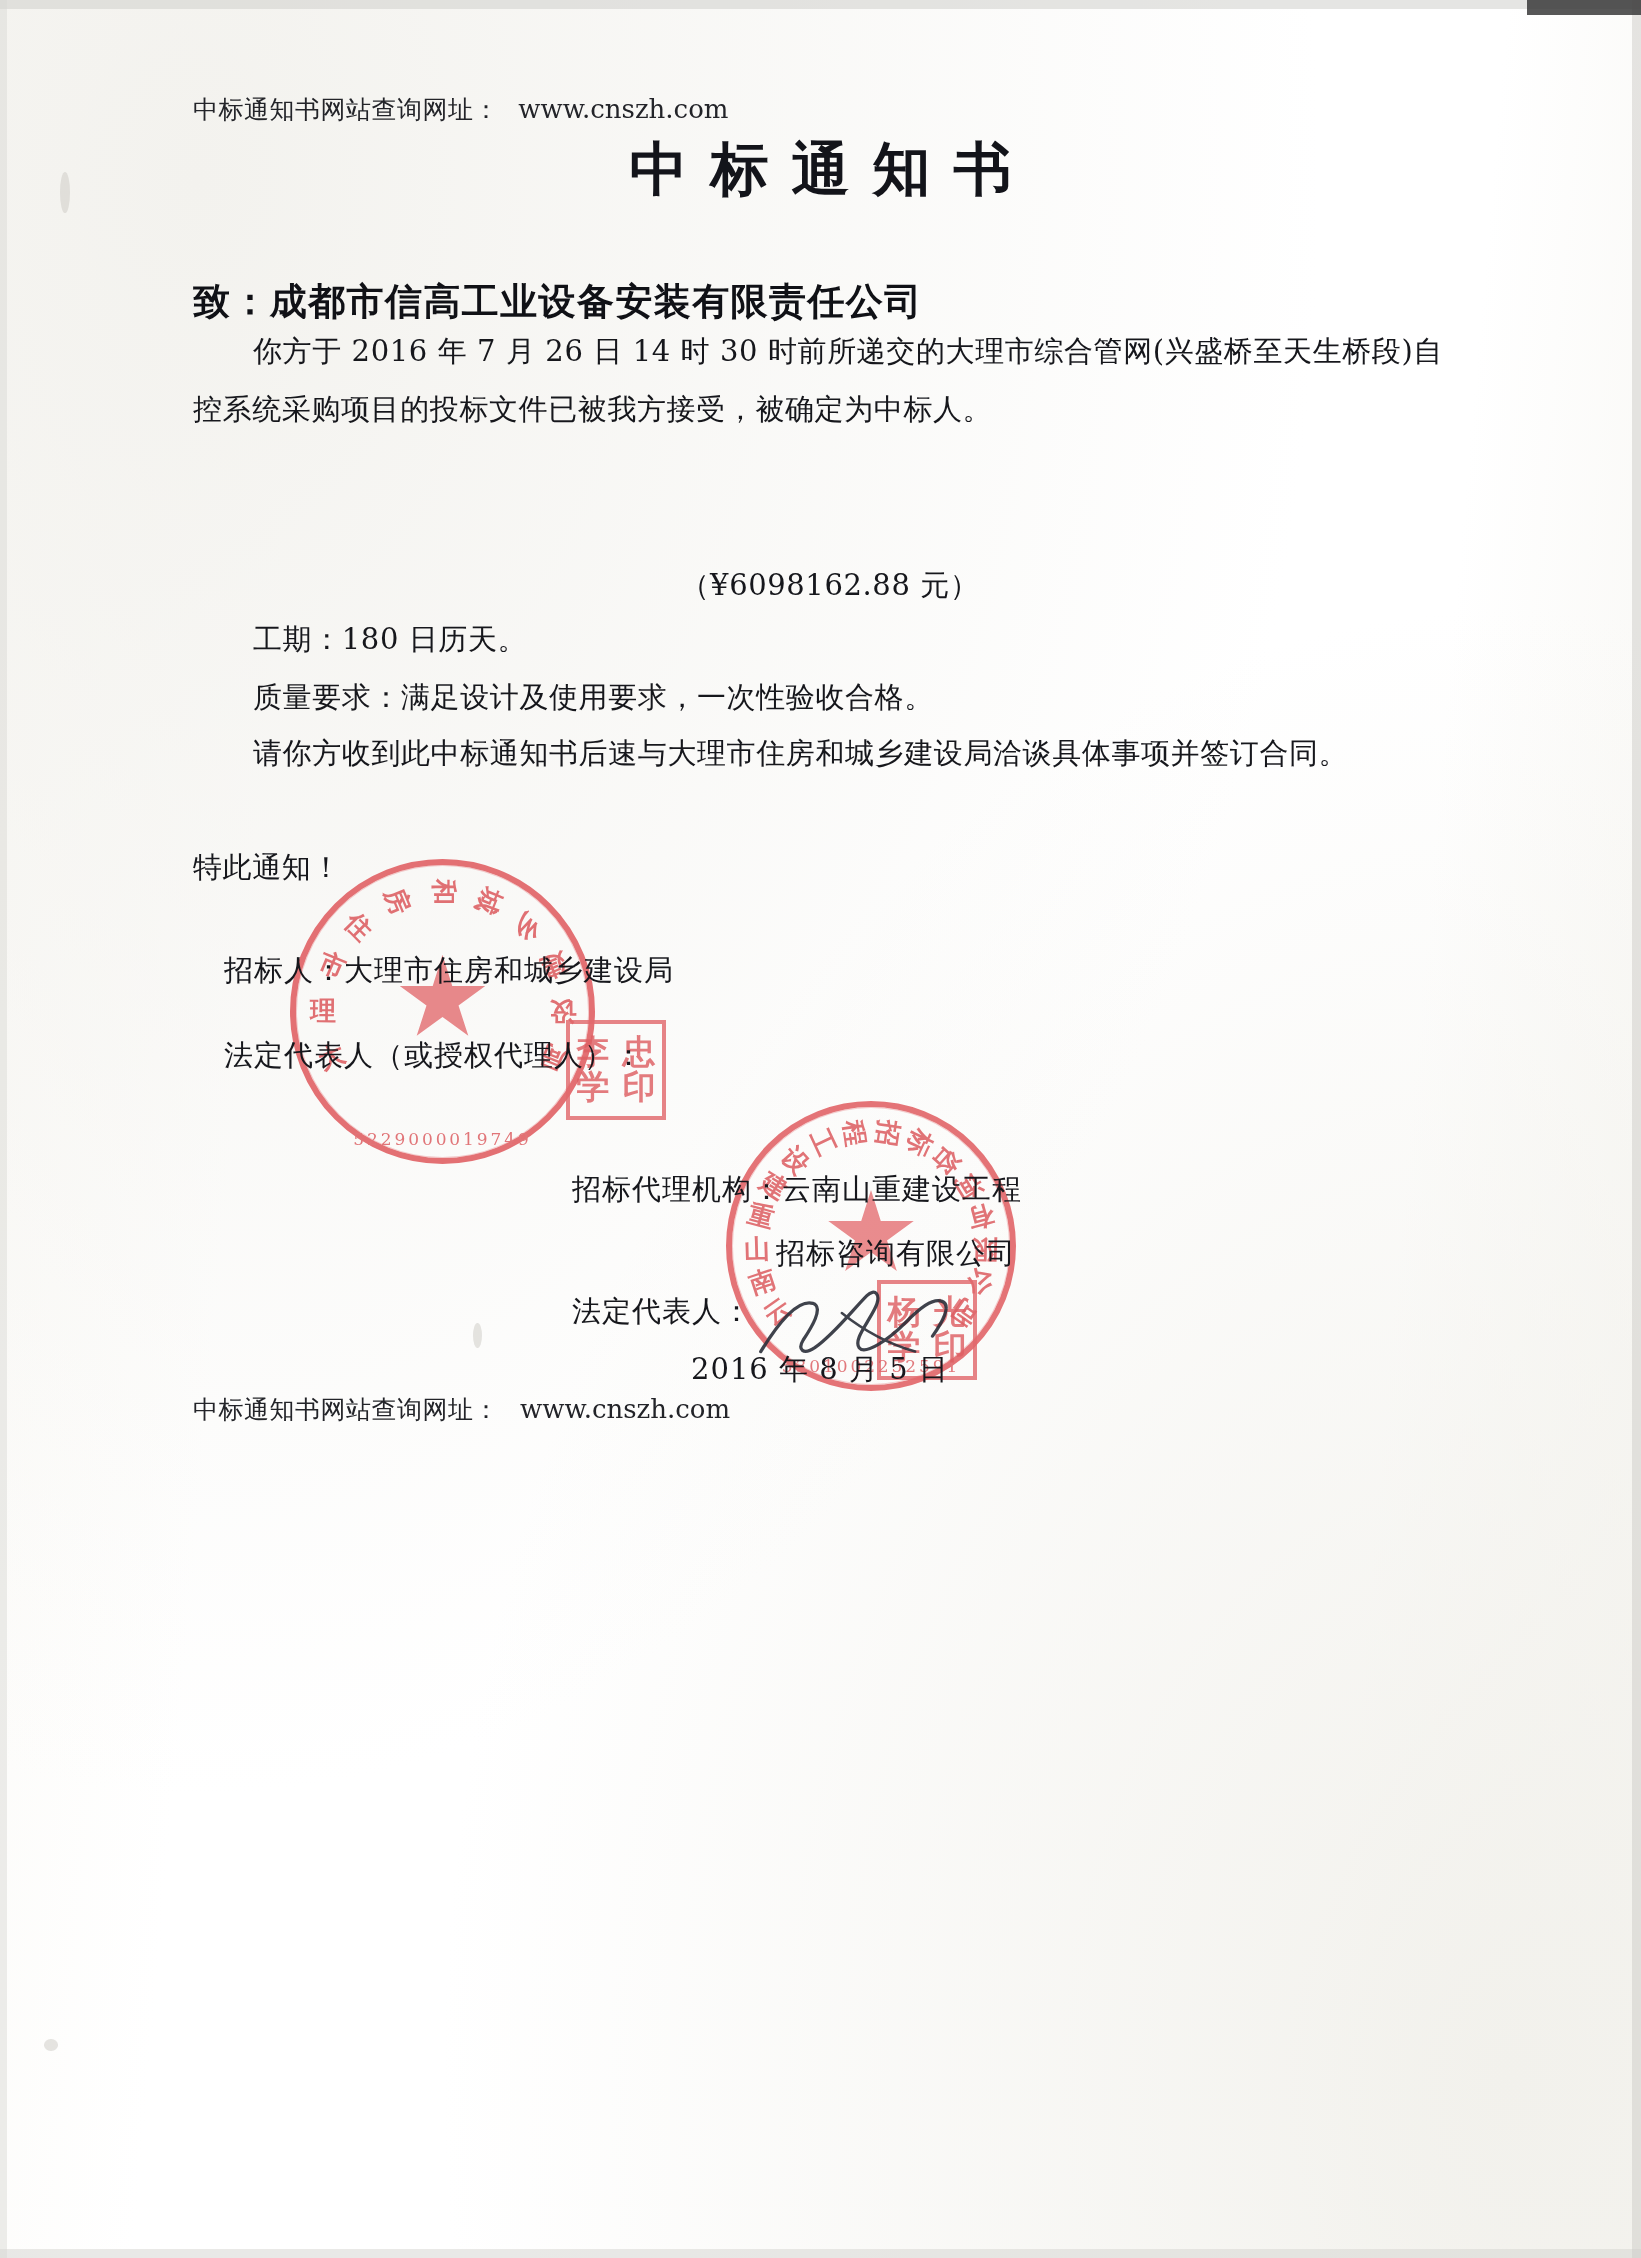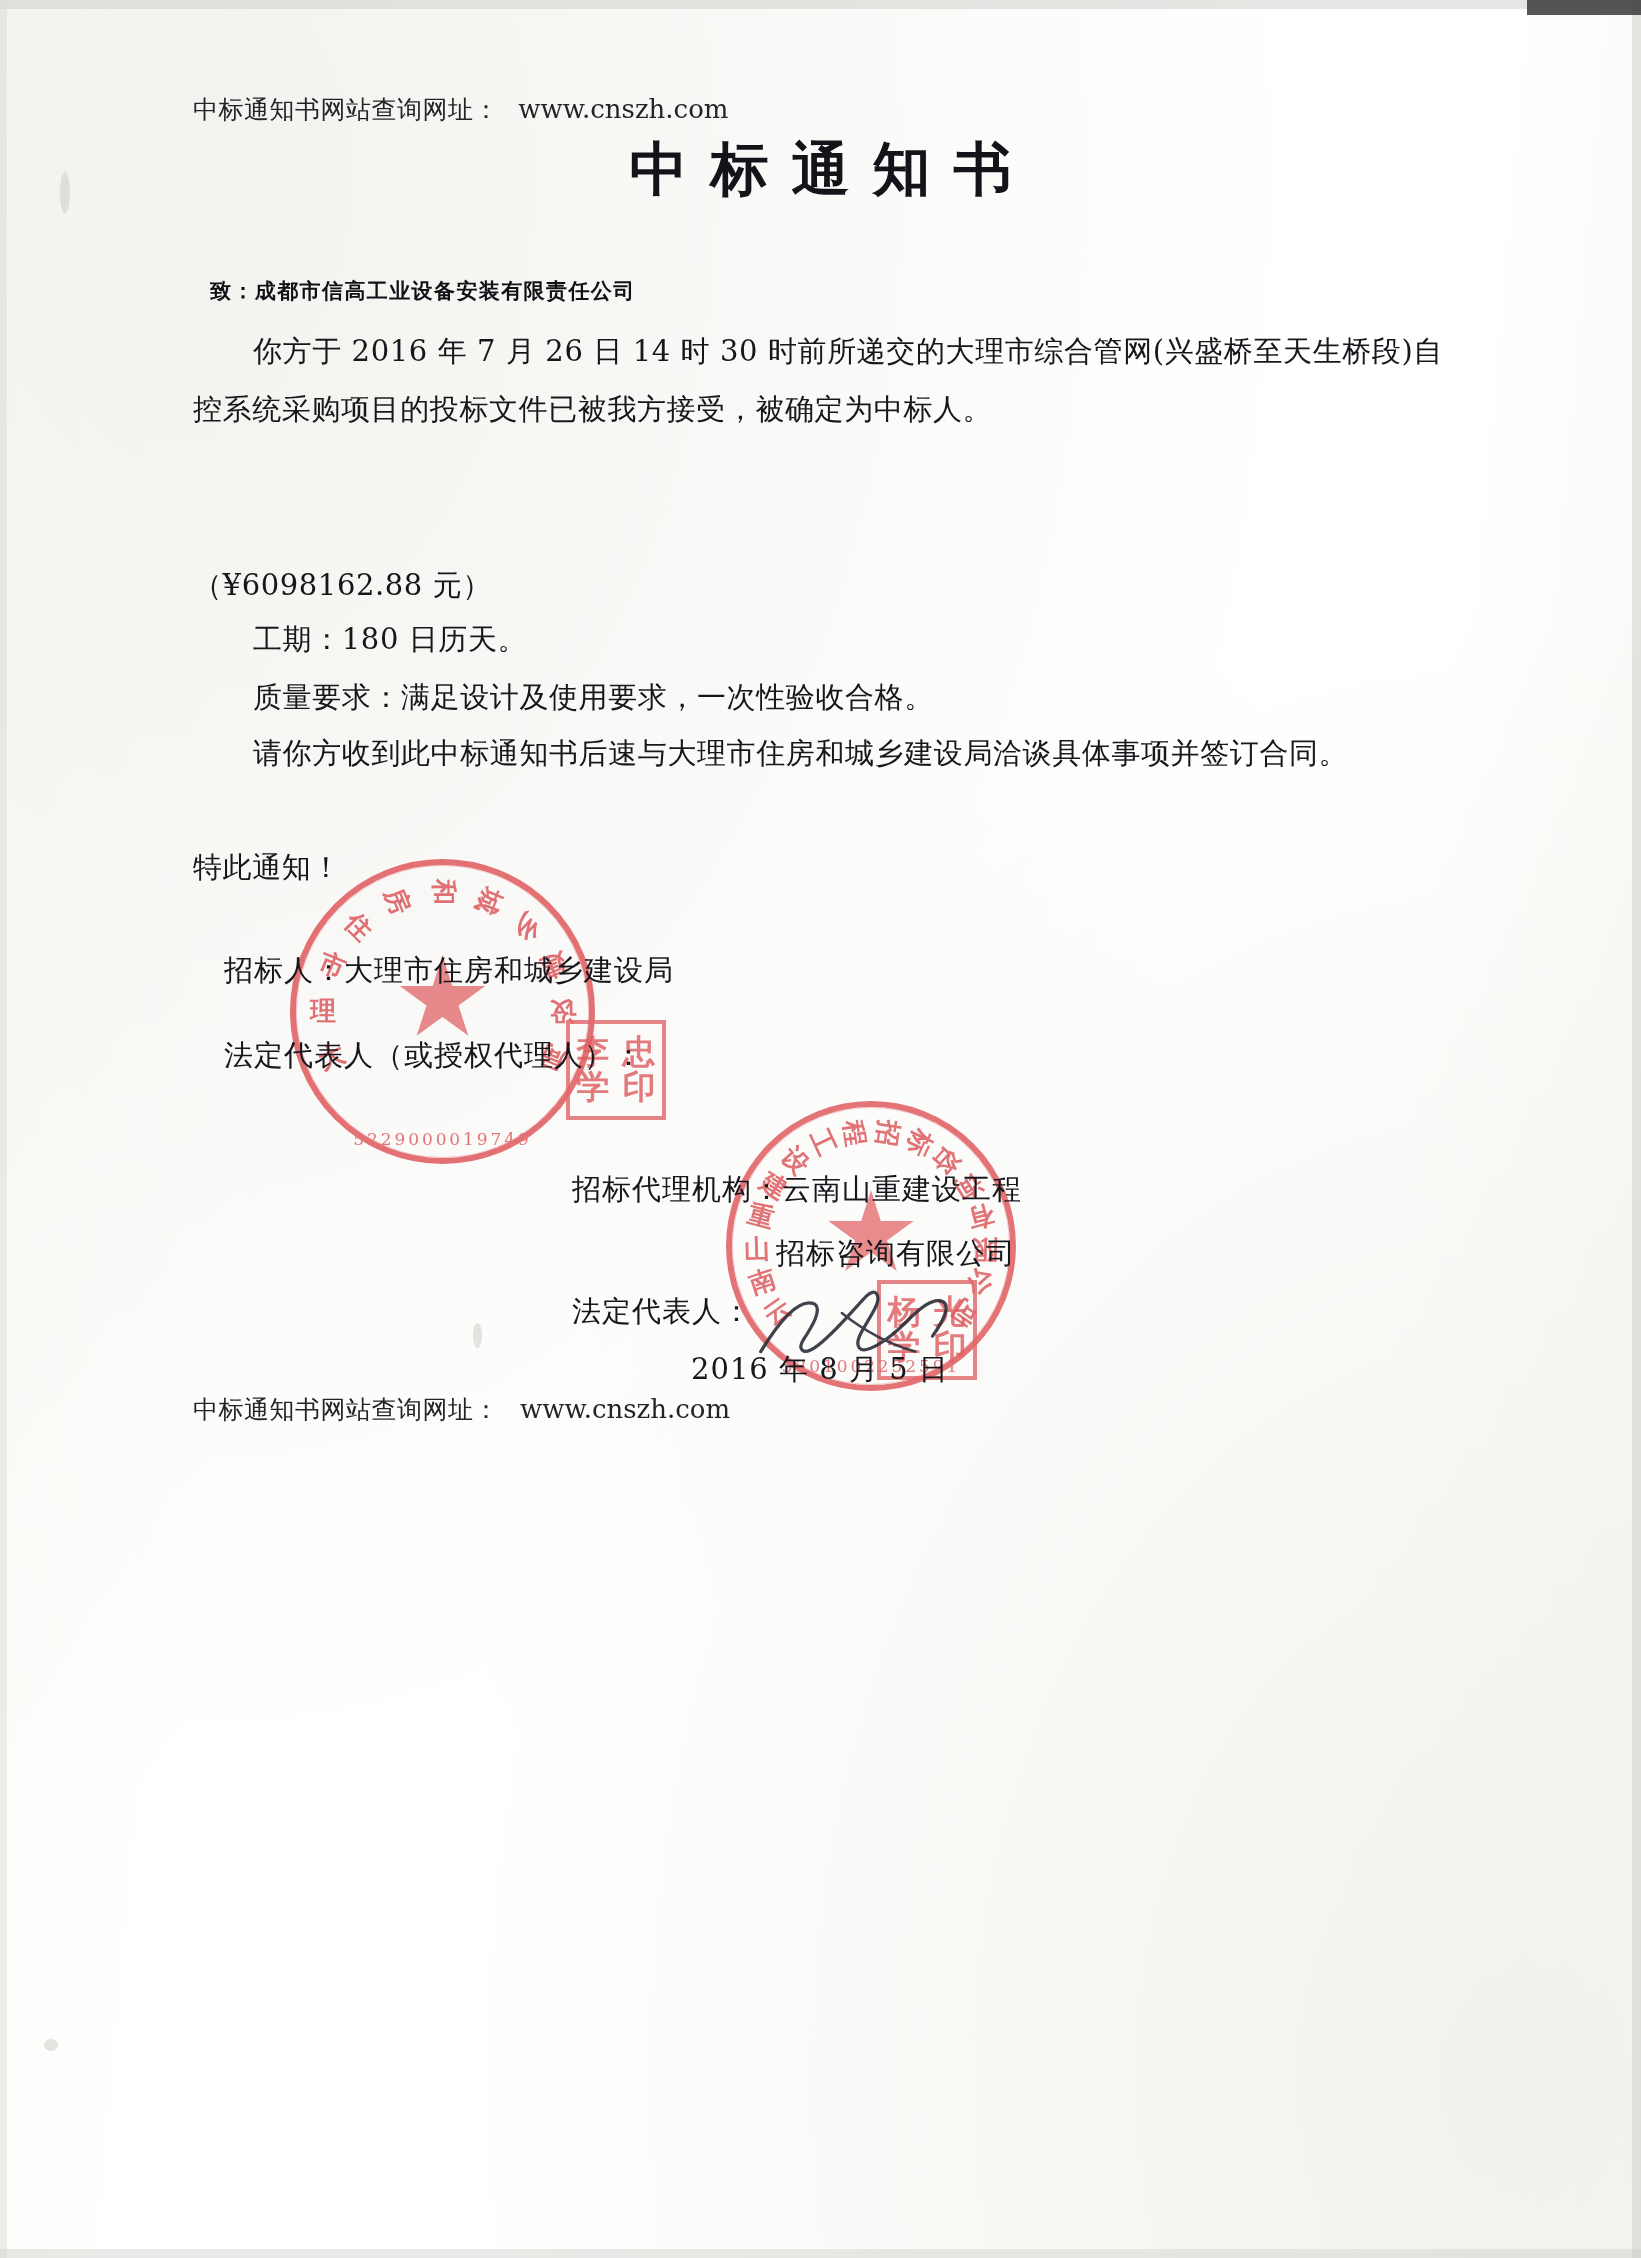--- a/index.html
+++ b/index.html
@@ -45,34 +45,34 @@
     text-indent:23px;
   }
 
   #doc-number {
     position:absolute; right:263px; top:216px;
     font-size:26px; color:#1c1d22; white-space:nowrap;
     border-bottom:1.9px solid #2a2a2e; padding-bottom:4.8px;
   }
 
   #recipient {
-    position:absolute; left:210px; top:277px;
-    font-size:21px; font-weight:700; letter-spacing:1.4px; color:#101116;
+    position:absolute; left:193px; top:277px;
+    font-size:37px; font-weight:700; letter-spacing:1.4px; color:#101116;
   }
 
   .para {
     position:absolute; left:193px; width:1274px;
     font-size:29px; line-height:58px; color:#16171c;
     letter-spacing:0.6px;
   }
   .para .ind { display:inline-block; width:60px; }
 
   #para-main    { top:322px; }
   #para-price   { top:498px; }
-  #para-amount  { top:556px; }
+  #para-amount  { top:556px;text-align:center; }
   #para-term    { top:610px; }
   #para-quality { top:668px; }
   #para-contact { top:724px; }
   #para-notice  { top:838px; left:193px; }
 
   
   .sig {
     position:absolute; font-size:29px; letter-spacing:1px; color:#16171c;
     white-space:nowrap;
   }

